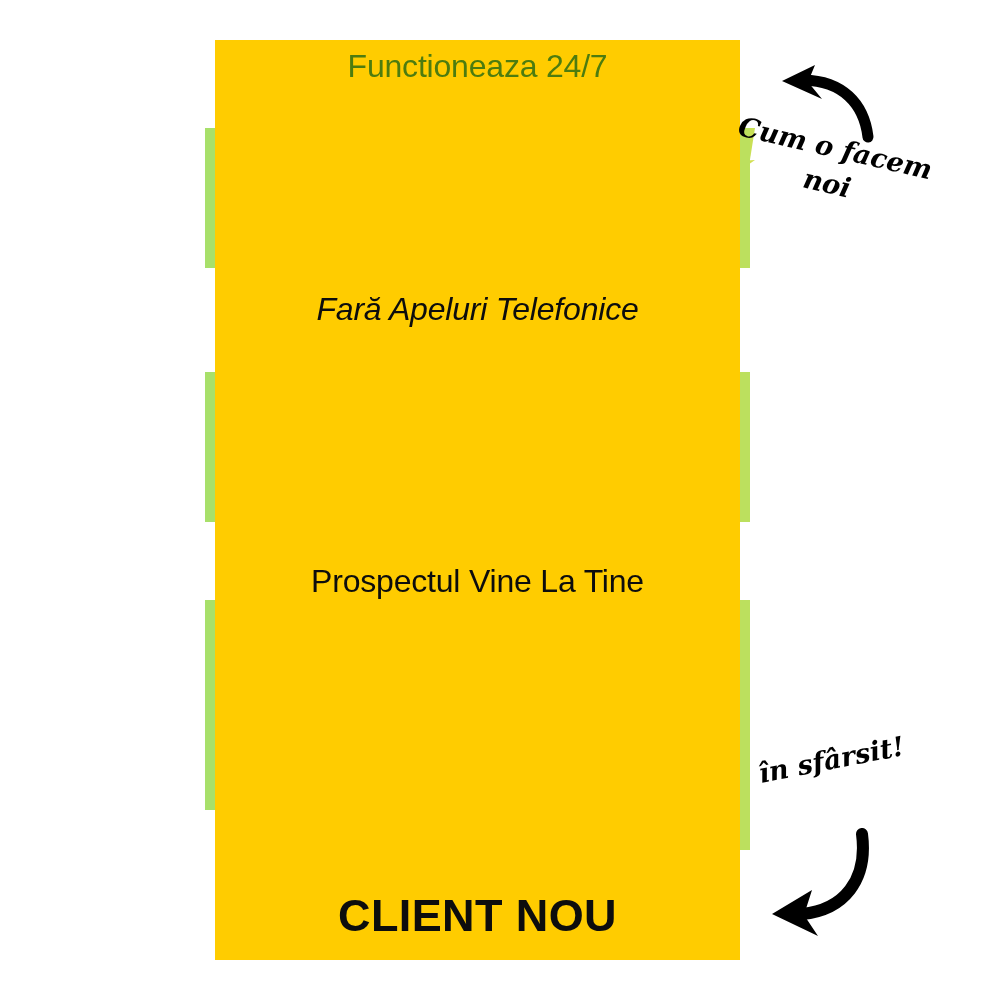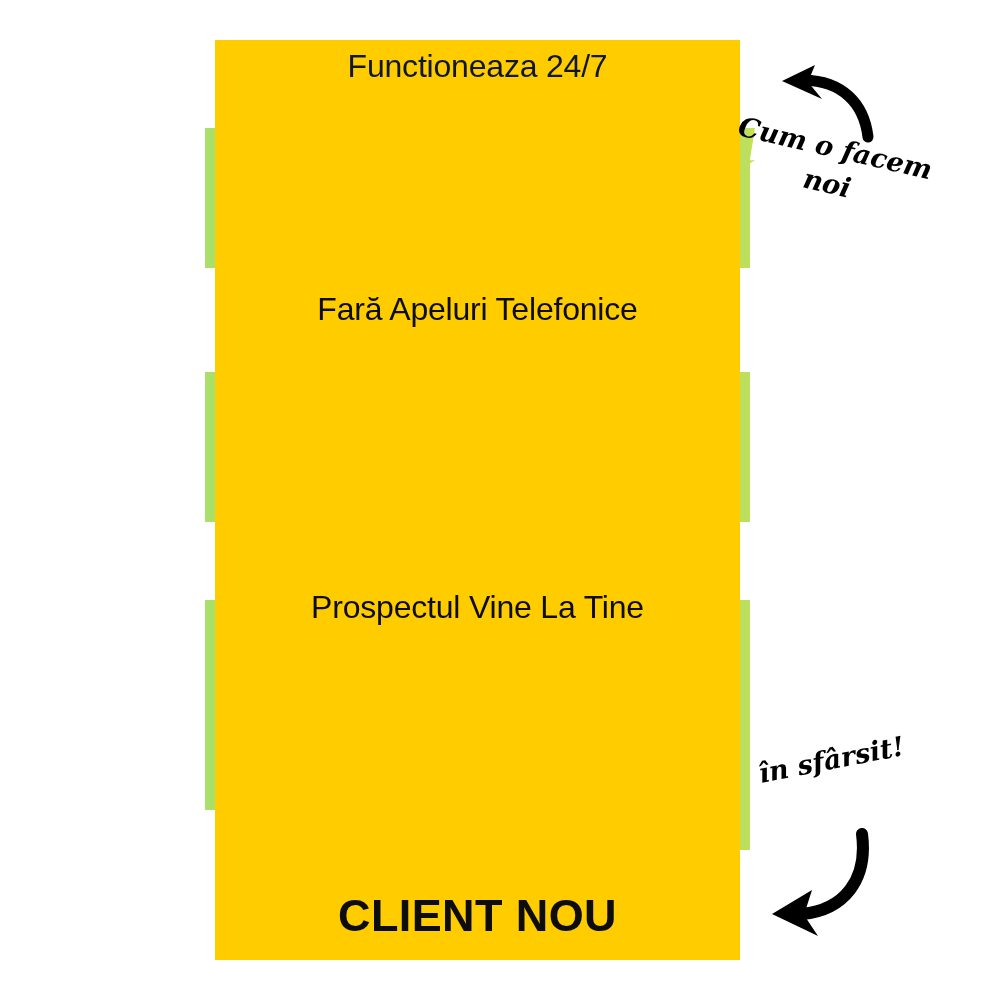--- a/index.html
+++ b/index.html
@@ -59,31 +59,31 @@
   }
 
   .stage-sub {
     font-size: 32px;
     font-weight: normal;
     line-height: 1.18;
     letter-spacing: -0.2px;
   }
 
   .stage-sub.muted {
-    color: #0f172a;
+    color: #4d7c0f;
   }
 
   #block-1 { top: 44px; }
   #block-1 .stage-sub { margin-top: 4px; }
 
   #block-2 { top: 283px; }
-  #block-2 .stage-sub { margin-top: 8px; }
+  #block-2 .stage-sub { margin-top: 8px; font-style: italic; }
 
   #block-3 { top: 542px; }
-  #block-3 .stage-sub { margin-top: 47px; }
+  #block-3 .stage-sub { margin-top: 21px; }
 
   #block-4 { top: 890px; }
   #block-4 .final-label {
     font-size: 45px;
     font-weight: bold;
     letter-spacing: 0.4px;
   }
 
   
   .annotation {

